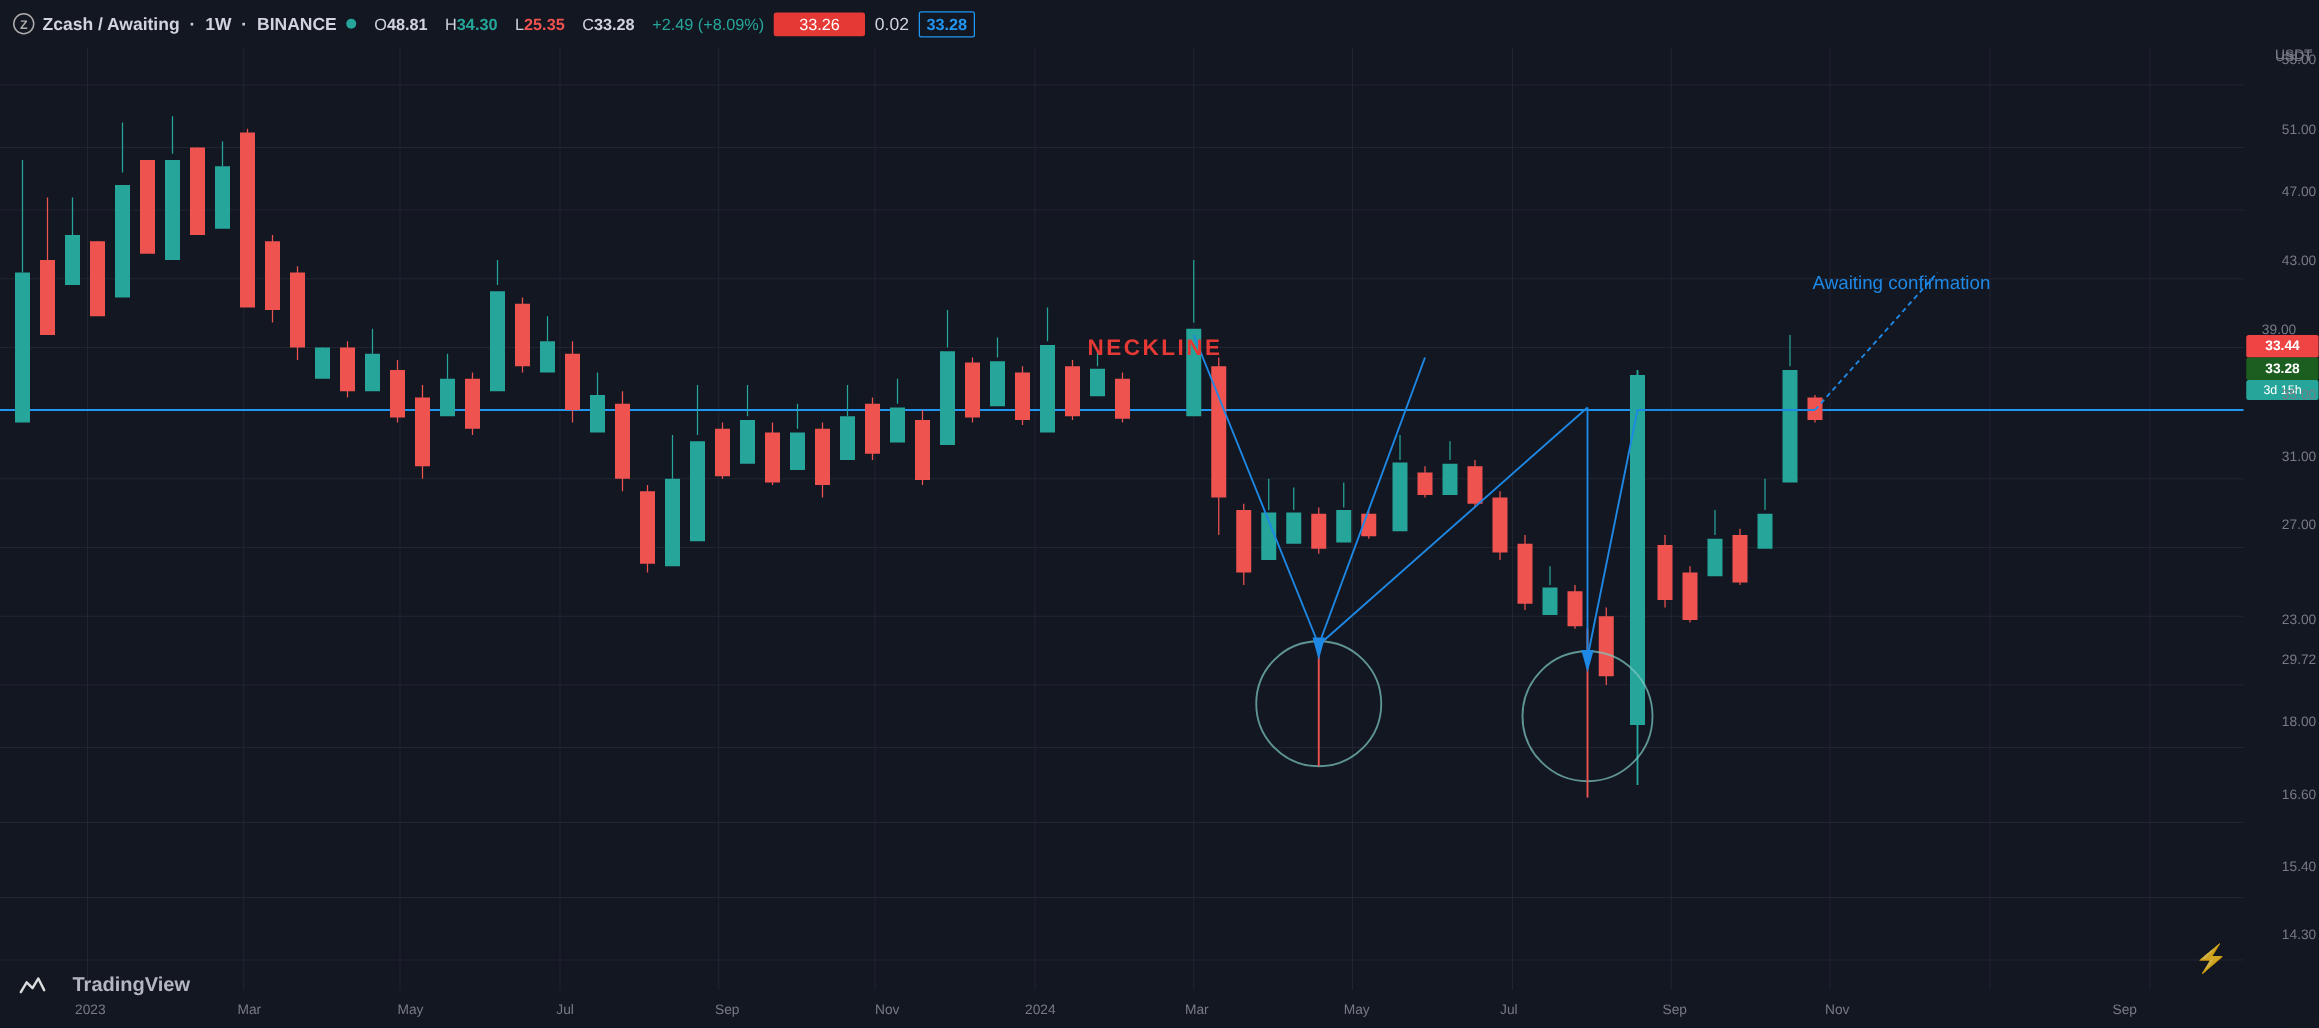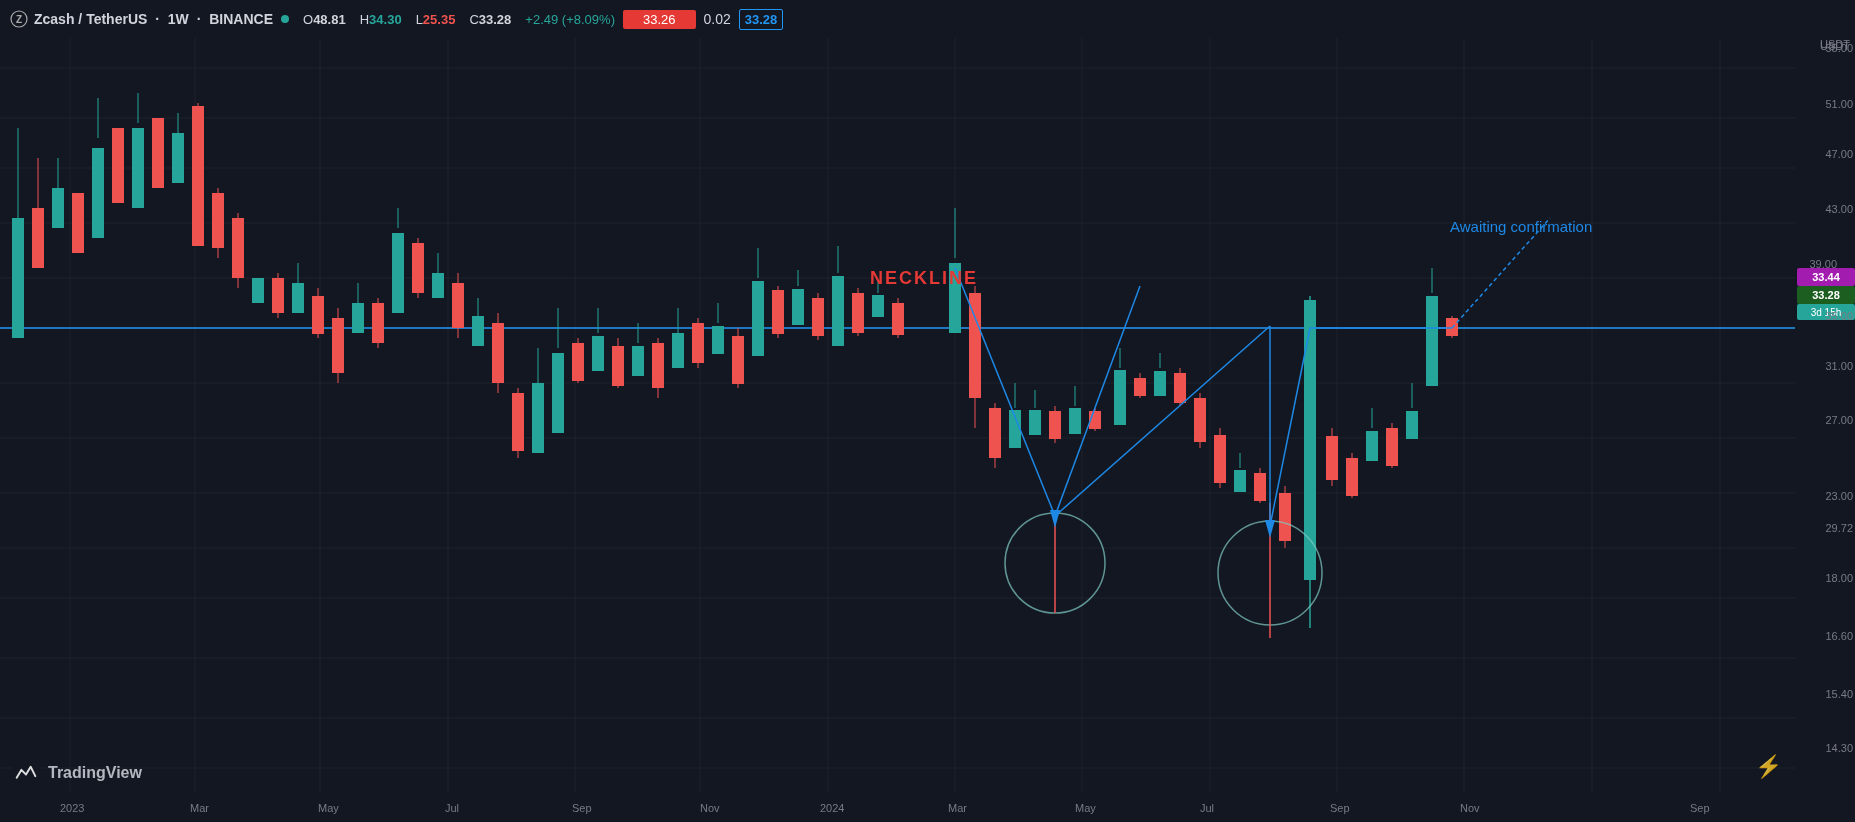--- a/index.html
+++ b/index.html
@@ -65,25 +65,25 @@
       background: transparent;
       color: #2196f3;
       border: 1.5px solid #2196f3;
       padding: 2px 5px;
       border-radius: 2px;
       font-size: 13px;
       font-weight: 700;
     }
     .tradingview-logo {
       position: absolute;
-      bottom: 35px;
+      bottom: 19px;
       left: 12px;
       display: flex;
       align-items: center;
-      gap: 8px;
+      gap: 18px;
       opacity: 0.85;
       justify-content: center;
     }
     .tv-icon {
       width: 28px;
       height: 28px;
     }
     .tv-text {
       font-size: 16px;
       font-weight: 700;
@@ -114,21 +114,21 @@
 <body>
 
 <div id="chart-container">
 
   <div id="top-bar">
     <span class="top-bar-title">
       <svg width="18" height="18" viewBox="0 0 18 18" style="margin-right:2px">
           <circle cx="9" cy="9" r="8" fill="none" stroke="#aaa" stroke-width="1.2"></circle>
           <text x="9" y="13" text-anchor="middle" font-size="10" fill="#aaa">Z</text>
         </svg>
-      <span>Zcash / TetherUS</span>
+      <span>Zcash / Awaiting</span>
       &nbsp;·&nbsp;
       <span>1W</span>
       &nbsp;·&nbsp;
       <span>BINANCE</span>
     </span>
     <span class="top-bar-dot"></span>
     <span class="ohlc-info">O<strong>48.81</strong></span>
     <span class="ohlc-info">H<strong style="color:#26a69a">34.30</strong></span>
     <span class="ohlc-info">L<strong style="color:#ef5350">25.35</strong></span>
     <span class="ohlc-info">C<strong>33.28</strong></span>
@@ -406,21 +406,21 @@
 
     <line x1="1310" y1="290" x2="1452" y2="290" stroke="#1e88e5" stroke-width="1.5"></line>
     <line x1="1452" y1="290" x2="1550" y2="180" stroke="#1e88e5" stroke-width="1.5" stroke-dasharray="4,3"></line>
 
   </svg>
 
   <div class="neckline-text" style="left:870px; top:268px;">NECKLINE</div>
 
   <div class="awaiting-text" style="left:1450px; top:218px;">Awaiting confirmation</div>
 
-  <div style="position:absolute; right:0; top:268px; width:58px; height:18px; background:#a21caf; color:#fff; font-size:11px; font-weight:700; display:flex; align-items:center; justify-content:center; border-radius:2px;">33.44</div>
+  <div style="position:absolute; right:0; top:268px; width:58px; height:18px; background:#ef4444; color:#fff; font-size:11px; font-weight:700; display:flex; align-items:center; justify-content:center; border-radius:2px;">33.44</div>
 
   <div style="position:absolute; right:0; top:286px; width:58px; height:18px; background:#1b5e20; color:#fff; font-size:11px; font-weight:700; display:flex; align-items:center; justify-content:center; border-radius:2px;">33.28</div>
 
   <div style="position:absolute; right:0; top:304px; width:58px; height:16px; background:#26a69a; color:#fff; font-size:10px; display:flex; align-items:center; justify-content:center; border-radius:2px;">3d 15h</div>
 
   <div style="position:absolute; right:2px; top:42px; font-size:11px; color:#787b86;">55.00</div>
   <div style="position:absolute; right:2px; top:98px; font-size:11px; color:#787b86;">51.00</div>
   <div style="position:absolute; right:2px; top:148px; font-size:11px; color:#787b86;text-align:right;">47.00</div>
   <div style="position:absolute; right:2px; top:203px; font-size:11px; color:#787b86;">43.00</div>
   <div style="position:absolute; right:18px; top:258px; font-size:11px; color:#787b86;">39.00</div>

